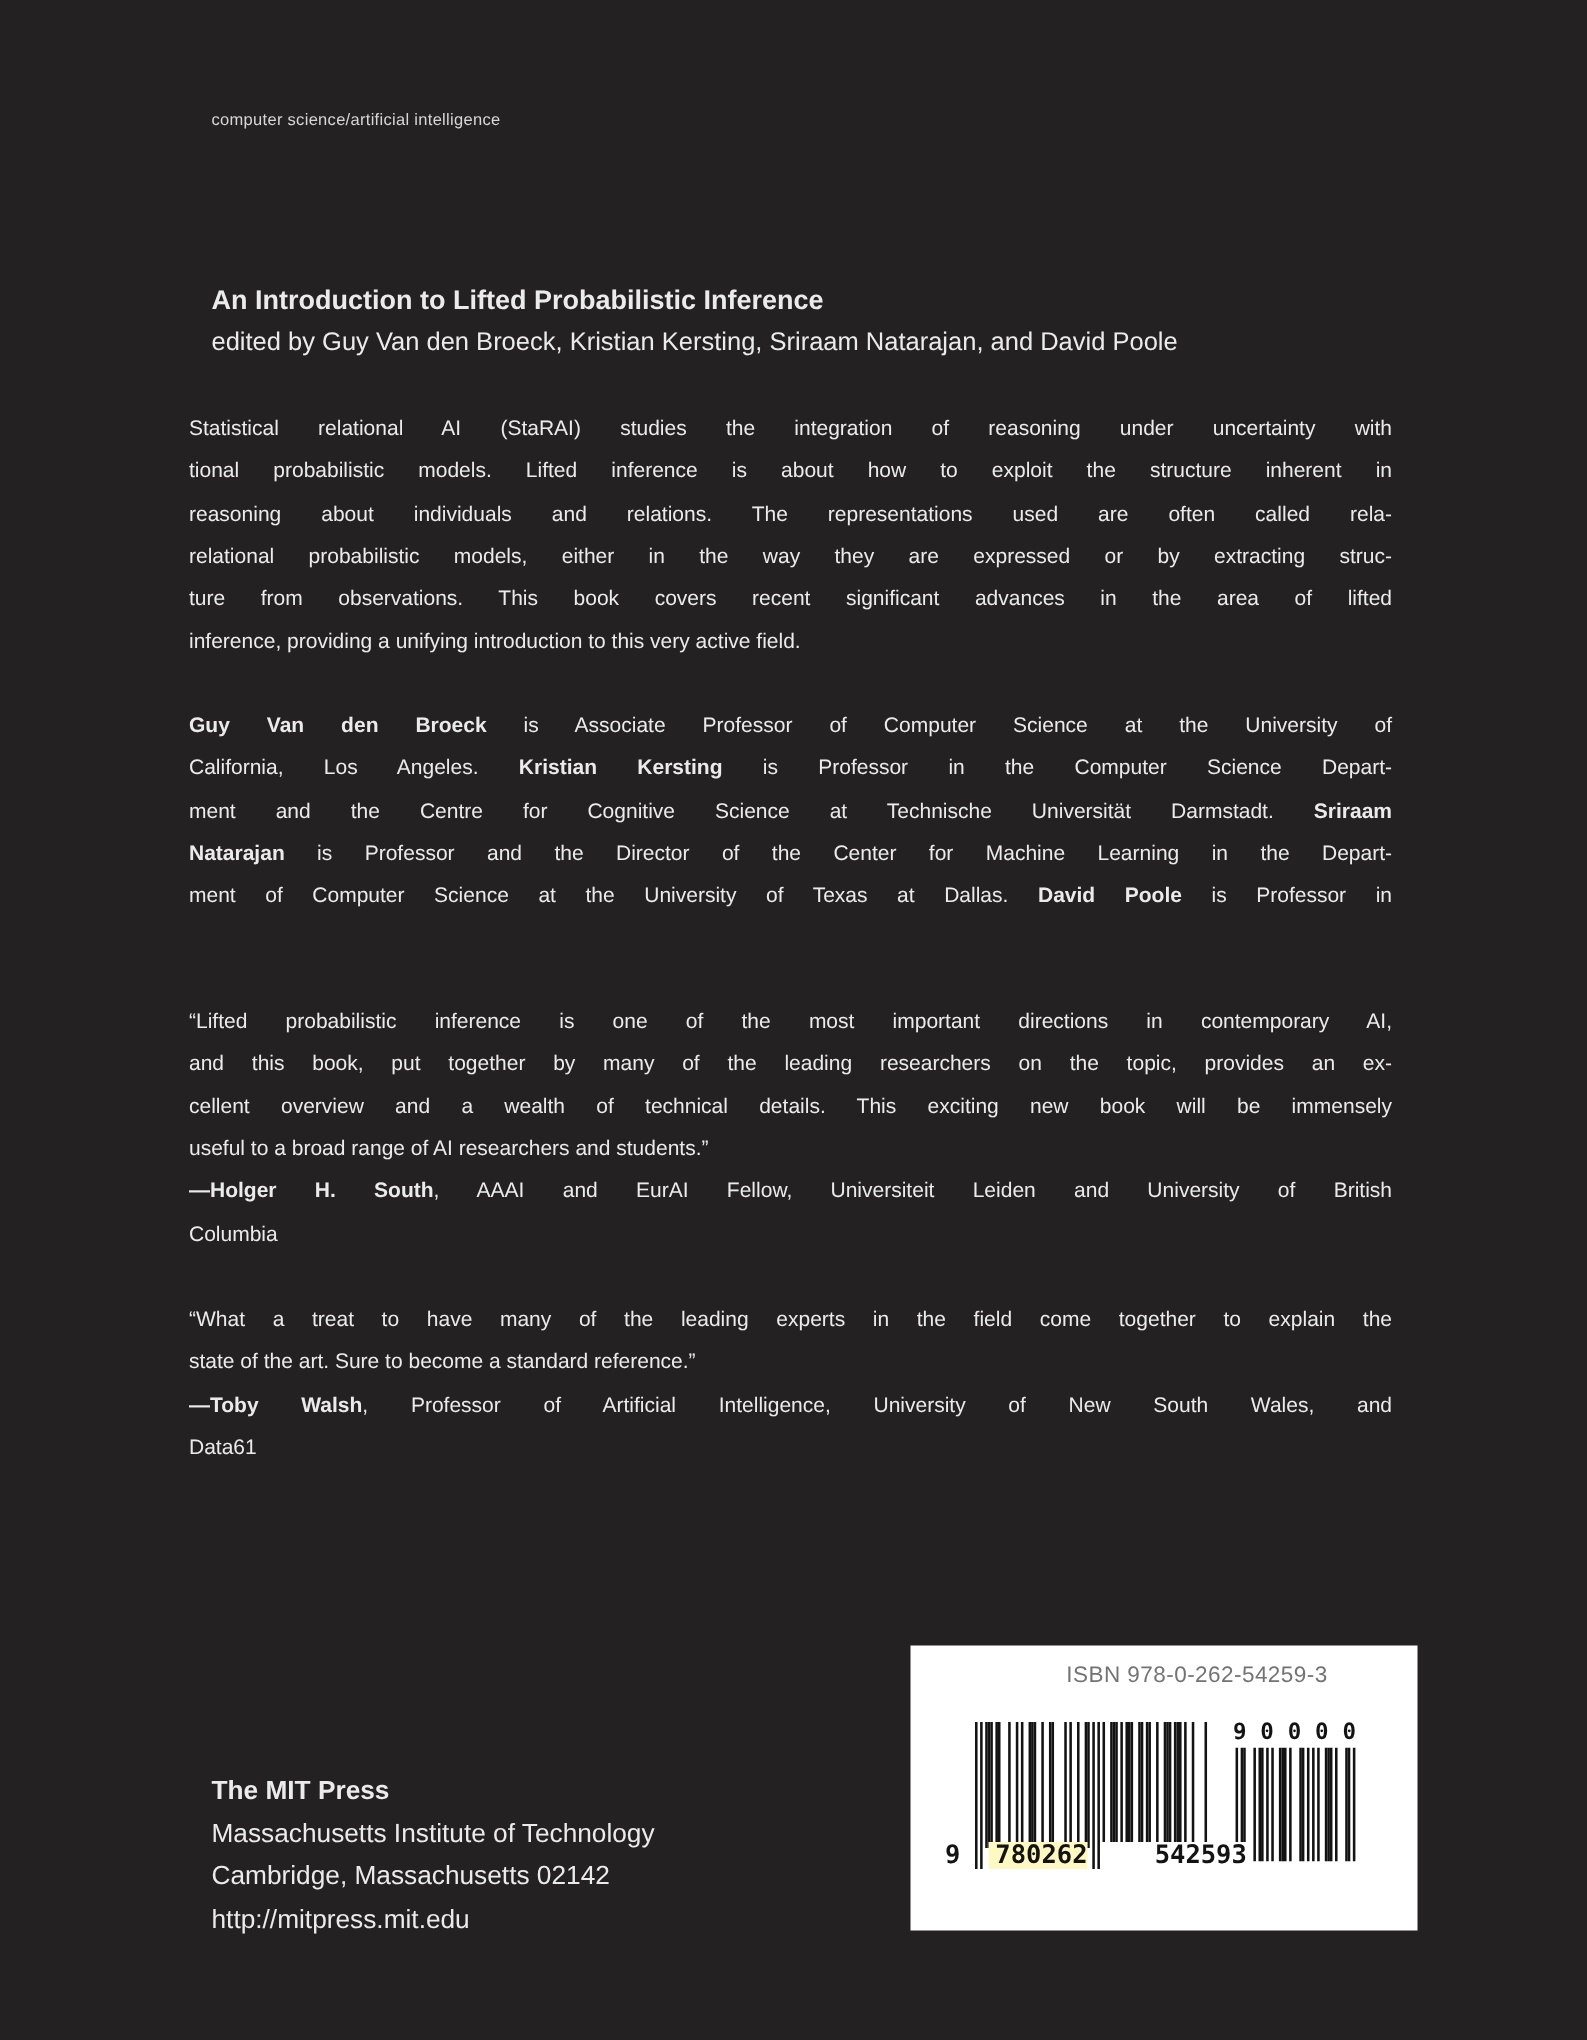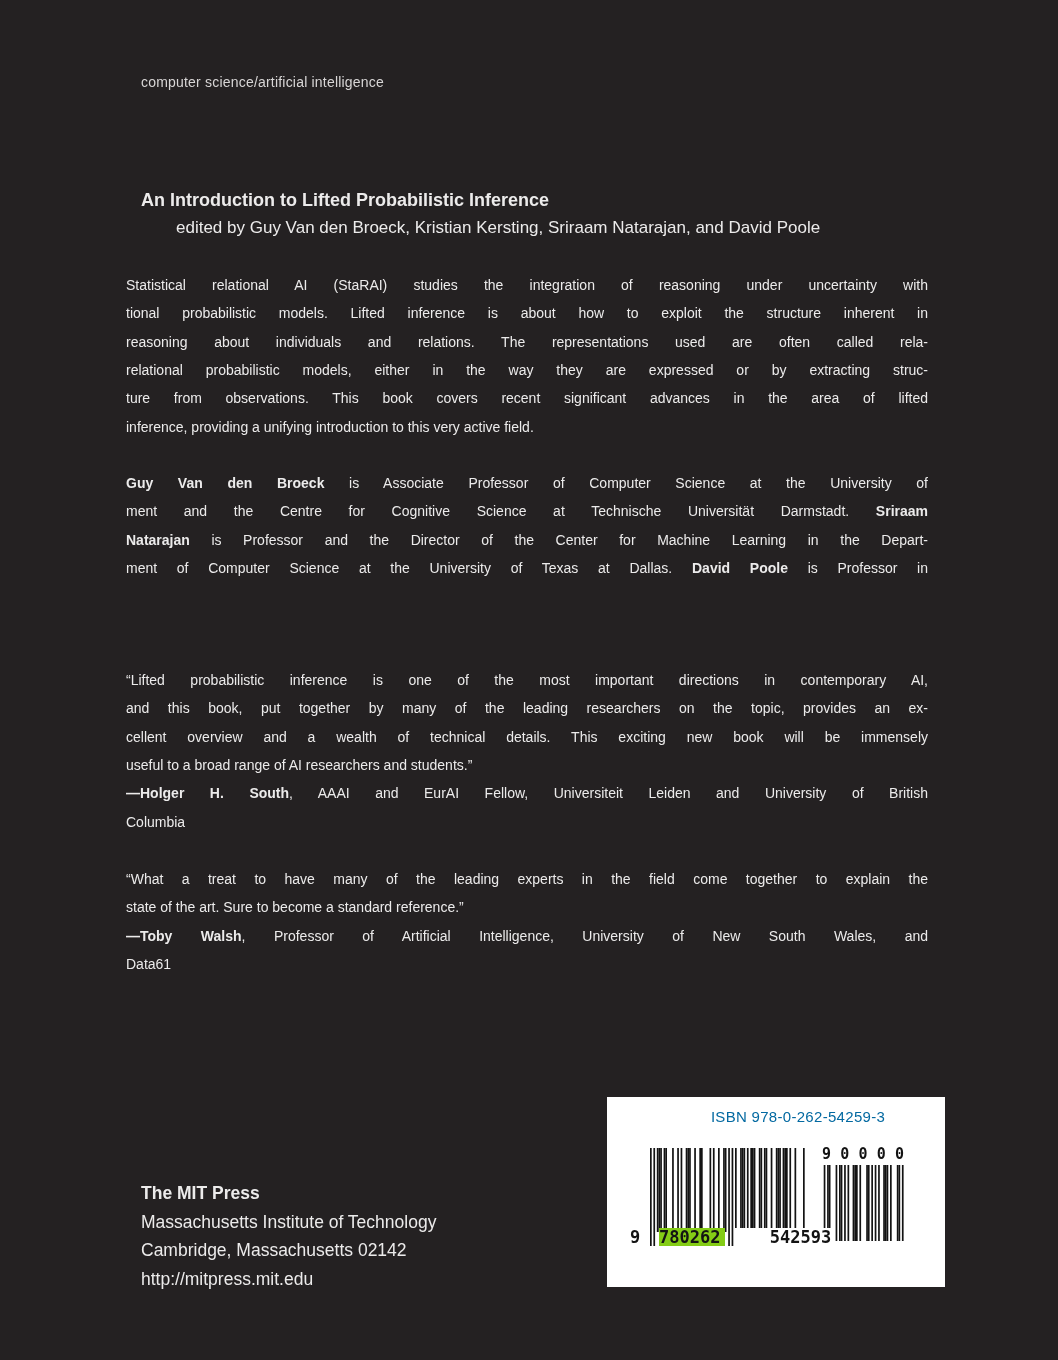--- a/index.html
+++ b/index.html
@@ -1,47 +1,47 @@
 <!DOCTYPE html>
 <html><head>
 <meta charset="utf-8">
 <style>
   html,body{margin:0;padding:0;background:#242122;}
   .cover{
     position:relative;width:1058px;height:1360px;background:#242122;
     font-family:"Liberation Sans",sans-serif;color:#ecebeb;overflow:hidden;
   }
-  .category{position:absolute;left:141px;top:74px;font-size:14px;letter-spacing:.2px;color:#d8d6d6;}
+  .category{position:absolute;left:141px;top:74px;font-size:11px;letter-spacing:.2px;color:#d8d6d6;}
   .titleblock{position:absolute;left:141px;top:186px;width:812px;line-height:28.3px;}
   .title{font-weight:bold;font-size:18px;}
-  .byline{font-size:17px;margin-left:35px;}
+  .byline{font-size:17px;}
   .para{position:absolute;left:126px;width:802px;font-size:14px;line-height:28.35px;}
   #p-desc{top:271px;}
   #p-bio{top:469px;}
   #p-quote1{top:666px;}
   #p-quote2{top:865px;}
   .jline{text-align:justify;text-align-last:justify;}
   .jline.end{text-align-last:left;}
   .b{font-weight:bold;}
   .publisher{position:absolute;left:141px;top:1179px;font-size:17.5px;line-height:28.6px;}
   .panel{
     position:absolute;left:607px;top:1097px;width:338px;height:190px;
     background:#ffffff;color:#131313;
   }
-  .isbn{position:absolute;top:11px;left:0;right:0;text-align:center;font-size:15px;letter-spacing:.3px;color:#0369a1;margin-left:44px;}
+  .isbn{position:absolute;top:11px;left:0;right:0;text-align:center;font-size:15px;letter-spacing:.3px;color:#737373;margin-left:44px;}
   .bcsvg{position:absolute;}
   #ean13svg{left:43px;top:51px;}
   #ean5svg{left:215px;top:68px;}
   .bcsvg rect{fill:#131313;}
   .bcdigit{
     position:absolute;font-family:"DejaVu Sans Mono",monospace;
     font-size:17px;font-weight:bold;line-height:18px;color:#131313;
   }
   #d-lead{left:23px;top:131px;}
-  #d-left{left:52px;top:131px;width:66px;text-align:left;background:#84cc16;}
+  #d-left{left:52px;top:131px;width:66px;text-align:right;background:#fef9c3;}
   #d-right{left:127px;top:131px;width:67px;text-align:center;background:#ffffff;padding-left:33px;}
   #supp-digits{
     position:absolute;left:215px;top:49px;width:82px;display:flex;justify-content:space-between;
     font-family:"DejaVu Sans Mono",monospace;font-size:15px;font-weight:bold;line-height:16px;color:#131313;
   }
 </style>
 </head>
 <body>
 
 <div class="cover">
@@ -57,20 +57,21 @@
       <div class="jline"><span>Statistical relational AI (StaRAI) studies the integration of reasoning under uncertainty with</span></div>
       <div class="jline"><span>tional probabilistic models. Lifted inference is about how to exploit the structure inherent in</span></div>
       <div class="jline"><span>reasoning about individuals and relations. The representations used are often called rela-</span></div>
       <div class="jline"><span>relational probabilistic models, either in the way they are expressed or by extracting struc-</span></div>
       <div class="jline"><span>ture from observations. This book covers recent significant advances in the area of lifted</span></div>
       <div class="jline end"><span>inference, providing a unifying introduction to this very active field.</span></div>
     </div>
 
   <div class="para" id="p-bio">
       <div class="jline"><span class="b">Guy Van den Broeck</span><span> is Associate Professor of Computer Science at the University of</span></div>
+      <div class="jline"><span>California, Los Angeles. </span><span class="b">Kristian Kersting</span><span> is Professor in the Computer Science Depart-</span></div>
       <div class="jline"><span>ment and the Centre for Cognitive Science at Technische Universität Darmstadt. </span><span class="b">Sriraam</span></div>
       <div class="jline"><span class="b">Natarajan</span><span> is Professor and the Director of the Center for Machine Learning in the Depart-</span></div>
       <div class="jline"><span>ment of Computer Science at the University of Texas at Dallas. </span><span class="b">David Poole</span><span> is Professor in</span></div>
     </div>
 
   <div class="para" id="p-quote1">
       <div class="jline"><span>“Lifted probabilistic inference is one of the most important directions in contemporary AI,</span></div>
       <div class="jline"><span>and this book, put together by many of the leading researchers on the topic, provides an ex-</span></div>
       <div class="jline"><span>cellent overview and a wealth of technical details. This exciting new book will be immensely</span></div>
       <div class="jline end"><span>useful to a broad range of AI researchers and students.”</span></div>

